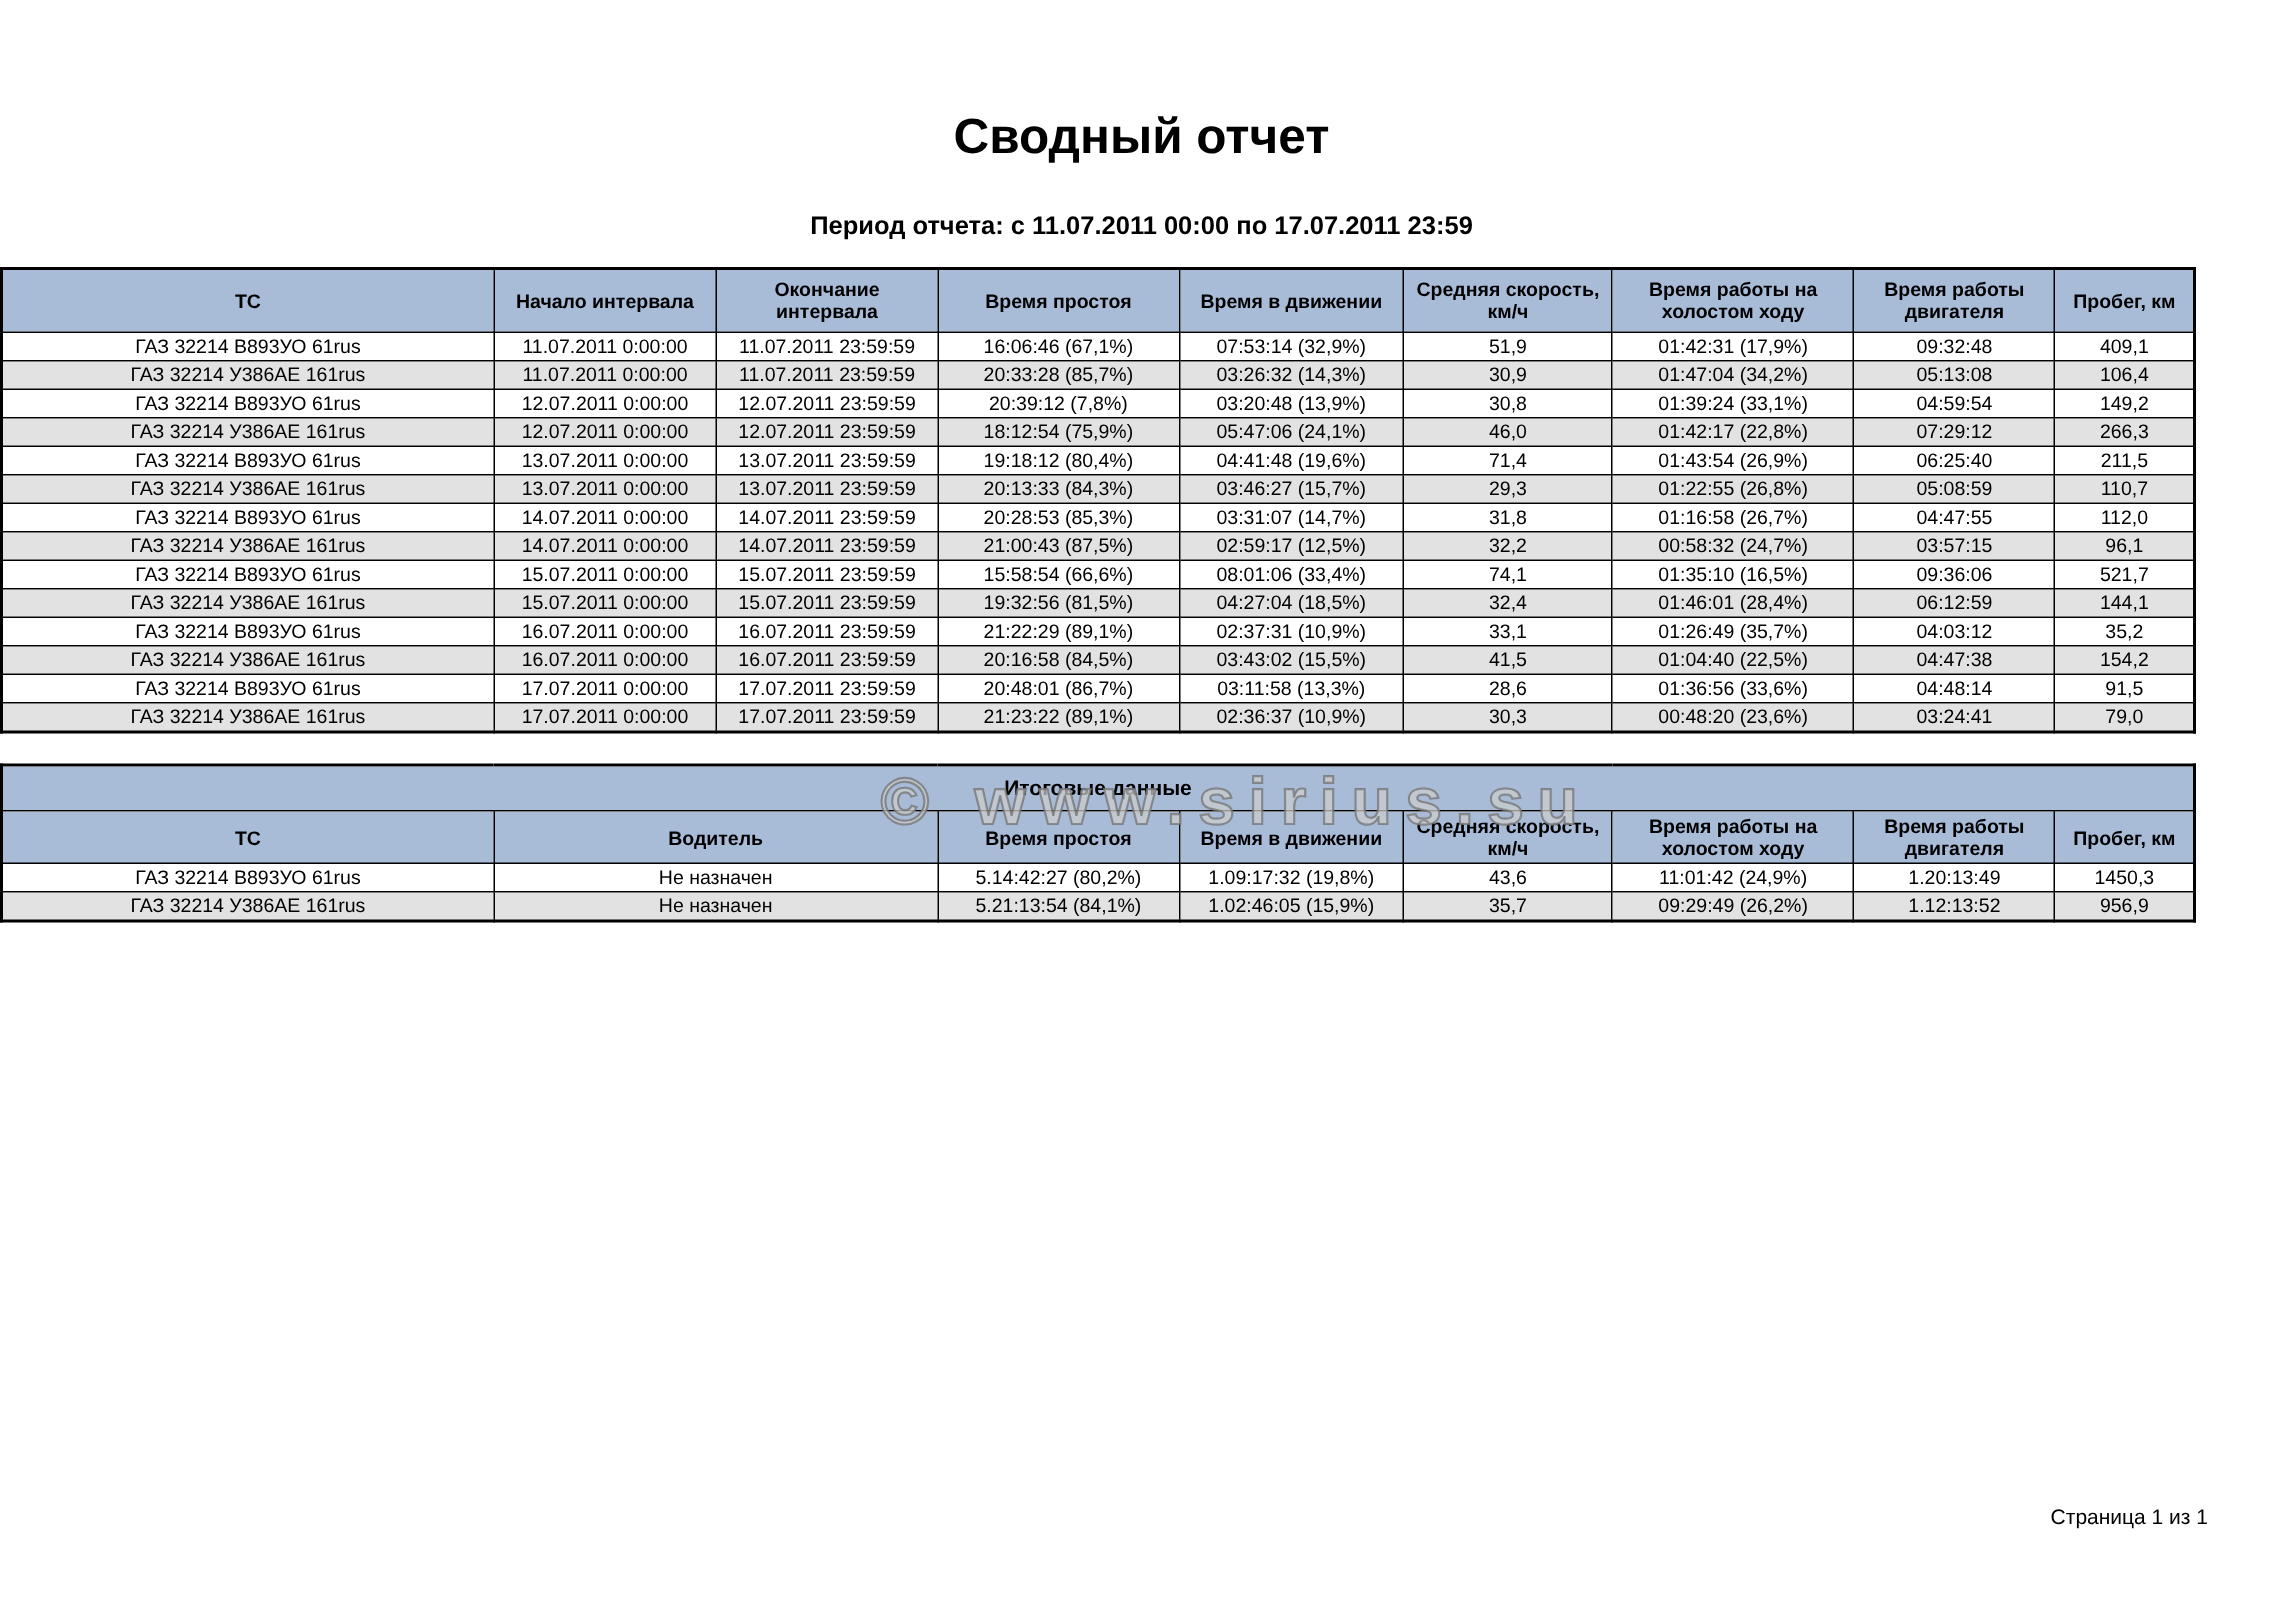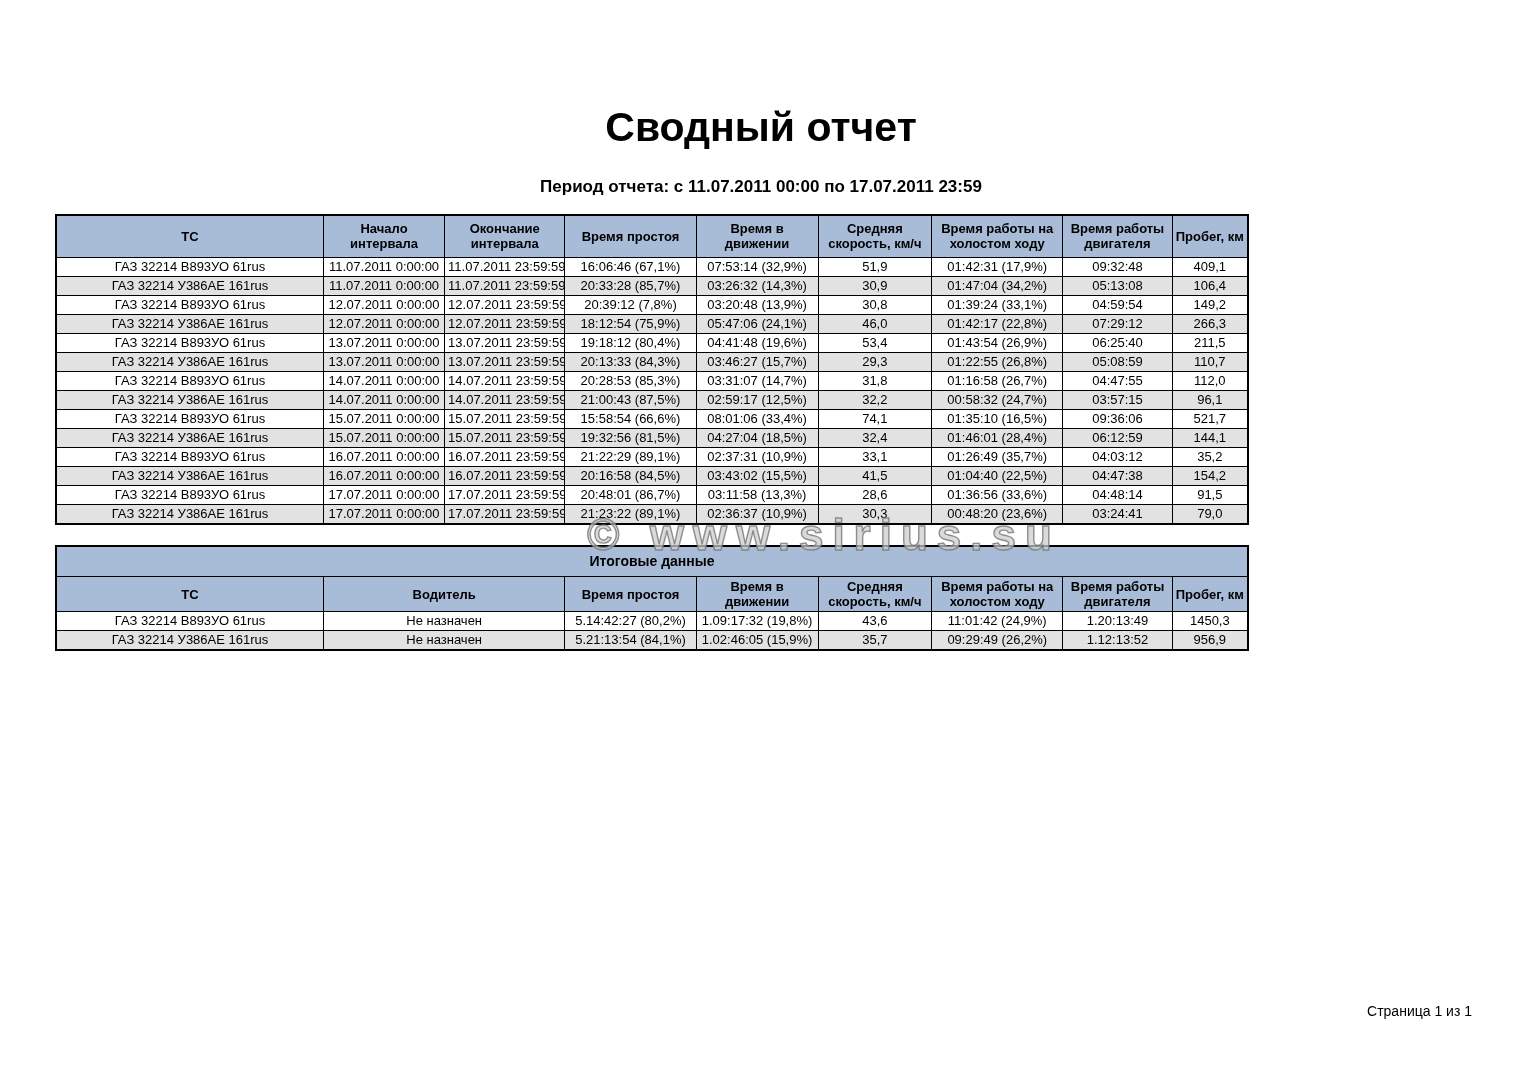--- a/index.html
+++ b/index.html
@@ -14,38 +14,37 @@
     color:#000;
   }
   .page{
     position:relative;
     width:1522px;
     height:1079px;
     background:#ffffff;
     overflow:hidden;
   }
   .title{
-    padding-top:108px;
+    padding-top:72px;
     text-align:center;
-    font-size:41px;
+    font-size:33px;
     font-weight:bold;
     line-height:38px;
   }
   .period{
     margin-top:31px;
     text-align:center;
     font-size:17px;
     font-weight:bold;
     line-height:20px;
   }
   table.tbl{
     border-collapse:collapse;
     table-layout:fixed;
-    width:1194px;
-    margin-left:55px;
+    width:1464px;
     border:2px solid var(--border);
     font-size:13px;
   }
   .intervals{ margin-top:17px; }
   .totals{ margin-top:20px; }
   .tbl th, .tbl td{
     border:1px solid var(--border);
     text-align:center;
     vertical-align:middle;
     padding:1px 3px;
@@ -169,21 +168,21 @@
           <td>01:42:17 (22,8%)</td>
           <td>07:29:12</td>
           <td>266,3</td>
         </tr>
         <tr>
           <td>ГАЗ 32214 В893УО 61rus</td>
           <td>13.07.2011 0:00:00</td>
           <td>13.07.2011 23:59:59</td>
           <td>19:18:12 (80,4%)</td>
           <td>04:41:48 (19,6%)</td>
-          <td>53,4</td>
+          <td>71,4</td>
           <td>01:43:54 (26,9%)</td>
           <td>06:25:40</td>
           <td>211,5</td>
         </tr>
         <tr>
           <td>ГАЗ 32214 У386АЕ 161rus</td>
           <td>13.07.2011 0:00:00</td>
           <td>13.07.2011 23:59:59</td>
           <td>20:13:33 (84,3%)</td>
           <td>03:46:27 (15,7%)</td>

